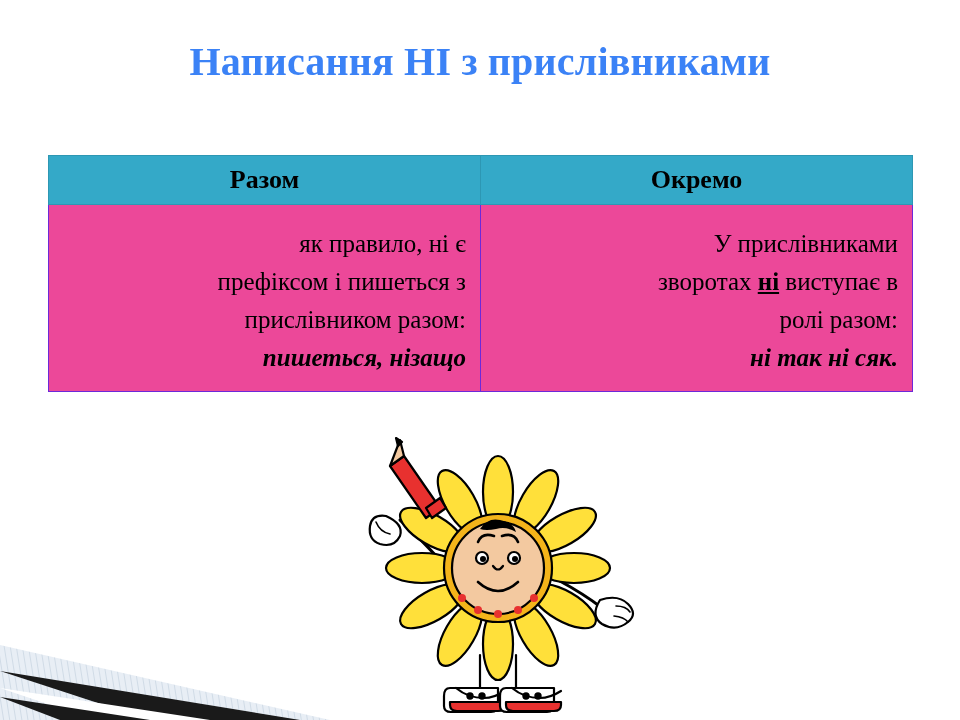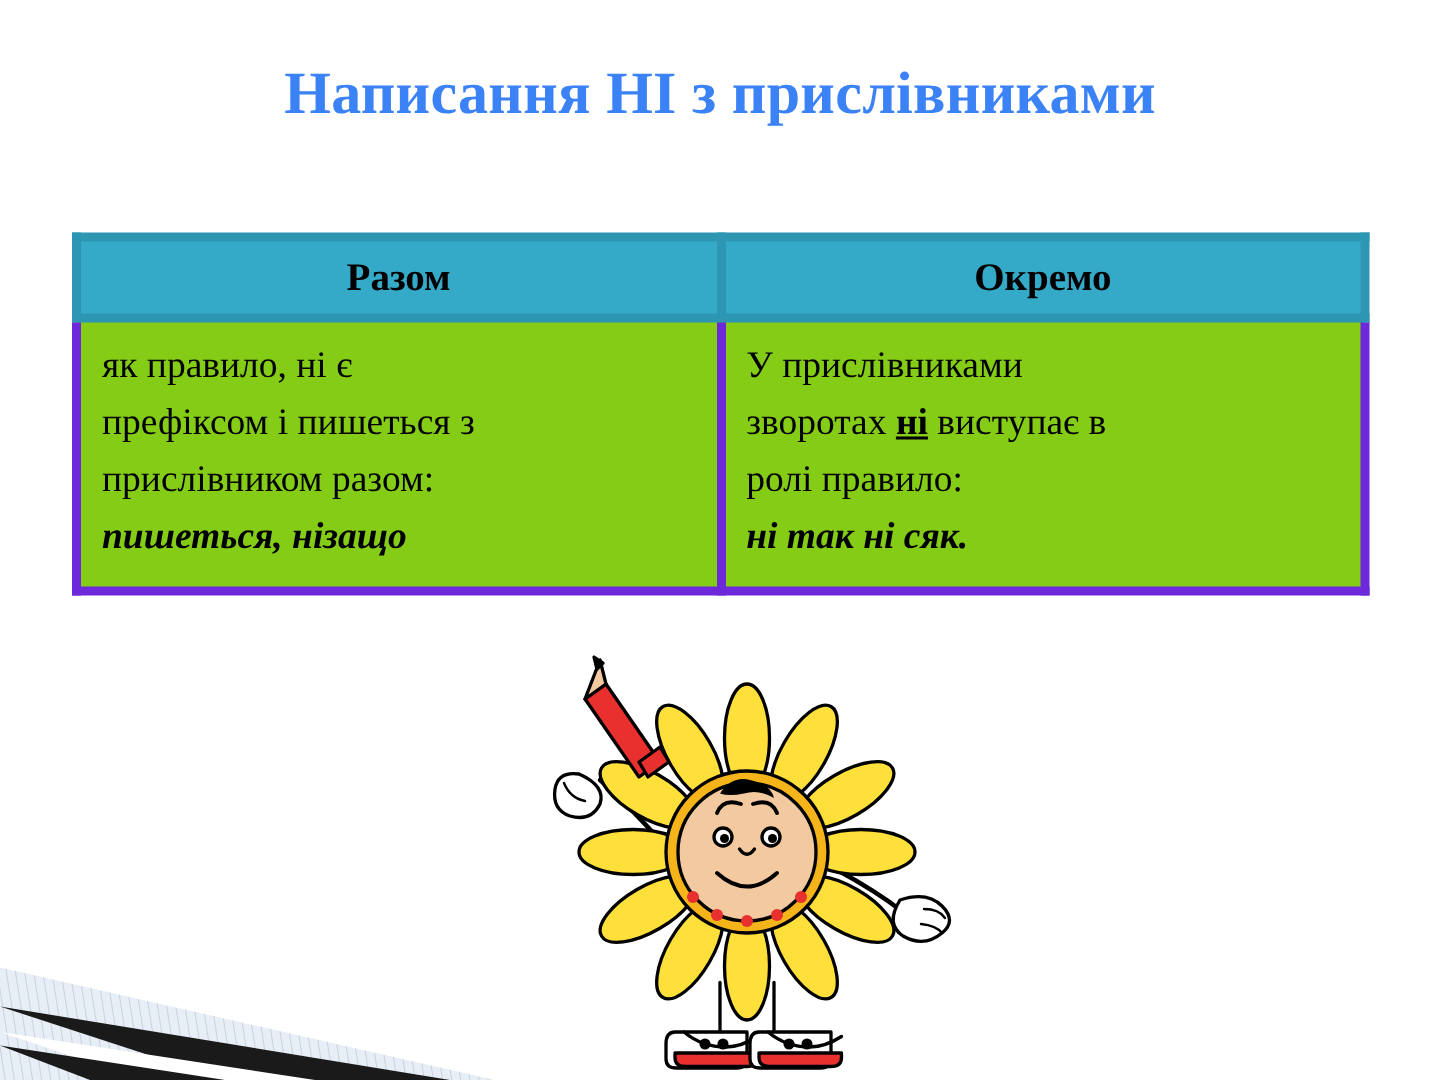--- a/index.html
+++ b/index.html
@@ -41,41 +41,41 @@
   .rules-table {
     position: absolute;
     top: 155px;
     left: 48px;
     width: 865px;
     border-collapse: collapse;
     table-layout: fixed;
   }
   .rules-table th,
   .rules-table td {
-    border: 6px solid #6d28d9;
+    border: 1px solid #6d28d9;
     vertical-align: middle;
   }
   .rules-table th {
     background: #34a9c8;
     color: #000000;
     font-family: "Liberation Serif", serif;
     font-weight: bold;
     font-size: 26px;
     height: 46px;
     text-align: center;
     border-color: #2d97b3;
   }
   .rules-table td {
-    background: #84cc16;
-    text-align: left;
+    background: #ec4899;
+    text-align: right;
     font-family: "Liberation Serif", serif;
     font-size: 25px;
     line-height: 1.52;
     color: #000000;
-    padding: 10px 14px 14px 14px;
+    padding: 20px 14px 14px 14px;
   }
   .cell-line {
     display: block;
   }
   .cell-line.bold-italic {
     font-weight: bold;
     font-style: italic;
   }
   .cell-line .inline-bold {
     font-weight: bold;
@@ -124,21 +124,21 @@
           <span class="cell-line">як правило, ні є</span>
           <span class="cell-line">префіксом і пишеться з</span>
           <span class="cell-line">прислівником разом:</span>
           <span class="cell-line bold-italic">пишеться, нізащо</span>
         </td>
         <td>
           <span class="cell-line">У прислівниками</span>
           <span class="cell-line">
             <span>зворотах <span class="inline-bold">ні</span> виступає в</span>
           </span>
-          <span class="cell-line">ролі правило:</span>
+          <span class="cell-line">ролі разом:</span>
           <span class="cell-line bold-italic">ні так ні сяк.</span>
         </td>
       </tr>
     </tbody>
   </table>
 
   <div class="corner-deco">
     <svg width="420" height="135" viewBox="0 0 420 135" xmlns="http://www.w3.org/2000/svg">
       <defs>
         <pattern id="hatch" width="6" height="6" patternUnits="userSpaceOnUse" patternTransform="rotate(-9)">

